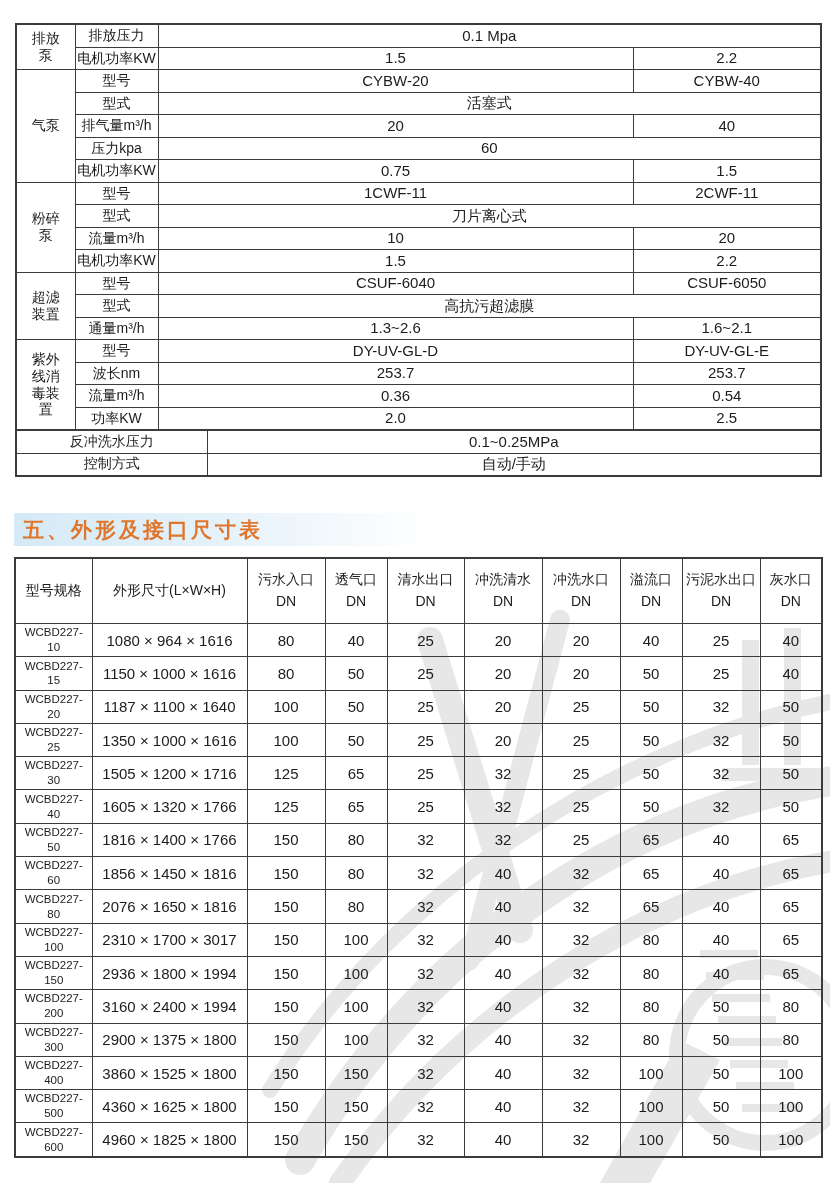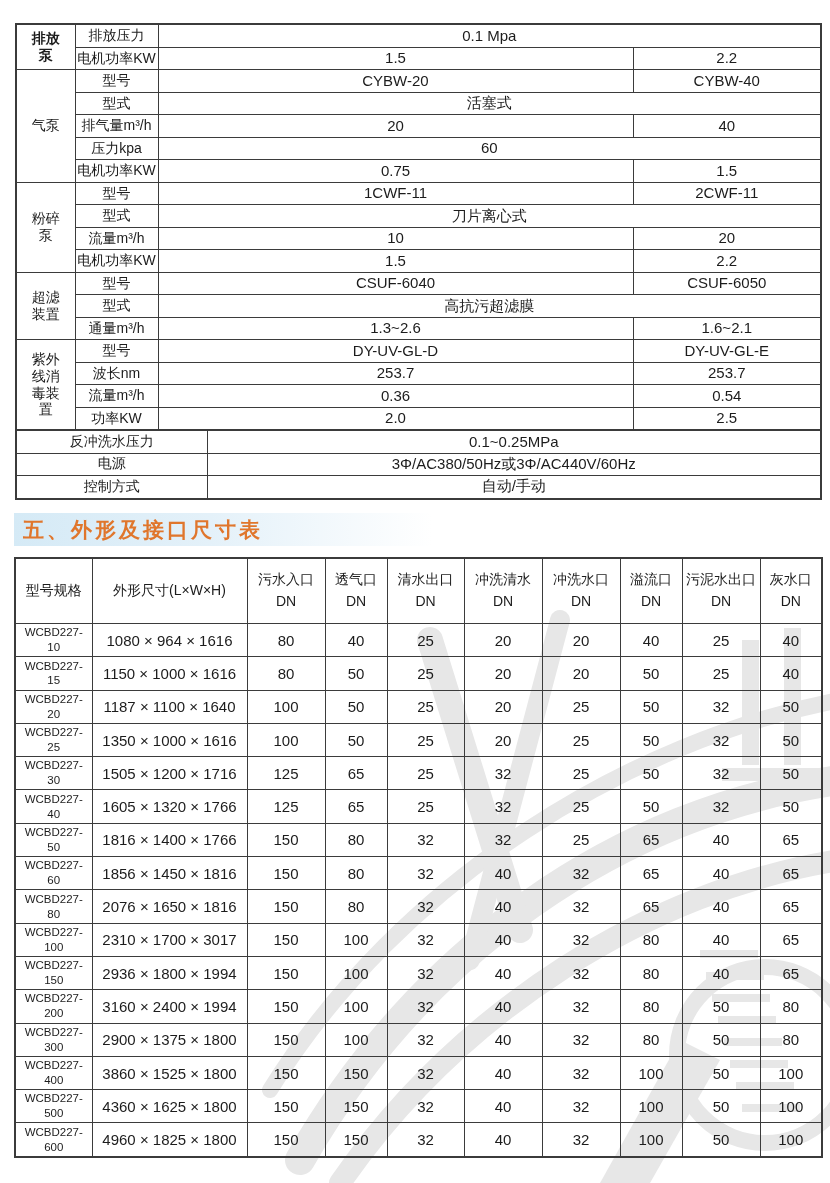--- a/index.html
+++ b/index.html
@@ -73,21 +73,21 @@
     <table class="spec">
       <colgroup>
           <col style="width:59px">
           <col style="width:83px">
           <col style="width:475px">
           <col style="width:188px">
         </colgroup>
       <tbody>
 
         <tr>
-          <td class="grp" rowspan="2" style="white-space: pre-line; font-weight: bold;">排放
+          <td class="grp" rowspan="2" style="white-space: pre-line;">排放
 泵</td>
           <td class="lbl">排放压力</td>
           <td colspan="2">0.1 Mpa</td>
         </tr>
         <tr>
           <td class="lbl">电机功率KW</td>
           <td>1.5</td>
           <td>2.2</td>
         </tr>
 
@@ -184,24 +184,20 @@
 
     <table class="spec-footer">
       <colgroup>
           <col style="width:191px">
           <col style="width:614px">
         </colgroup>
       <tbody>
         <tr>
           <td class="lbl">反冲洗水压力</td>
           <td>0.1~0.25MPa</td>
-        </tr>
-        <tr>
-          <td class="lbl">电源</td>
-          <td>3Φ/AC380/50Hz或3Φ/AC440V/60Hz</td>
         </tr>
         <tr>
           <td class="lbl">控制方式</td>
           <td>自动/手动</td>
         </tr>
       </tbody>
     </table>
   </div>
 
   <div class="section-title">五、外形及接口尺寸表</div>

